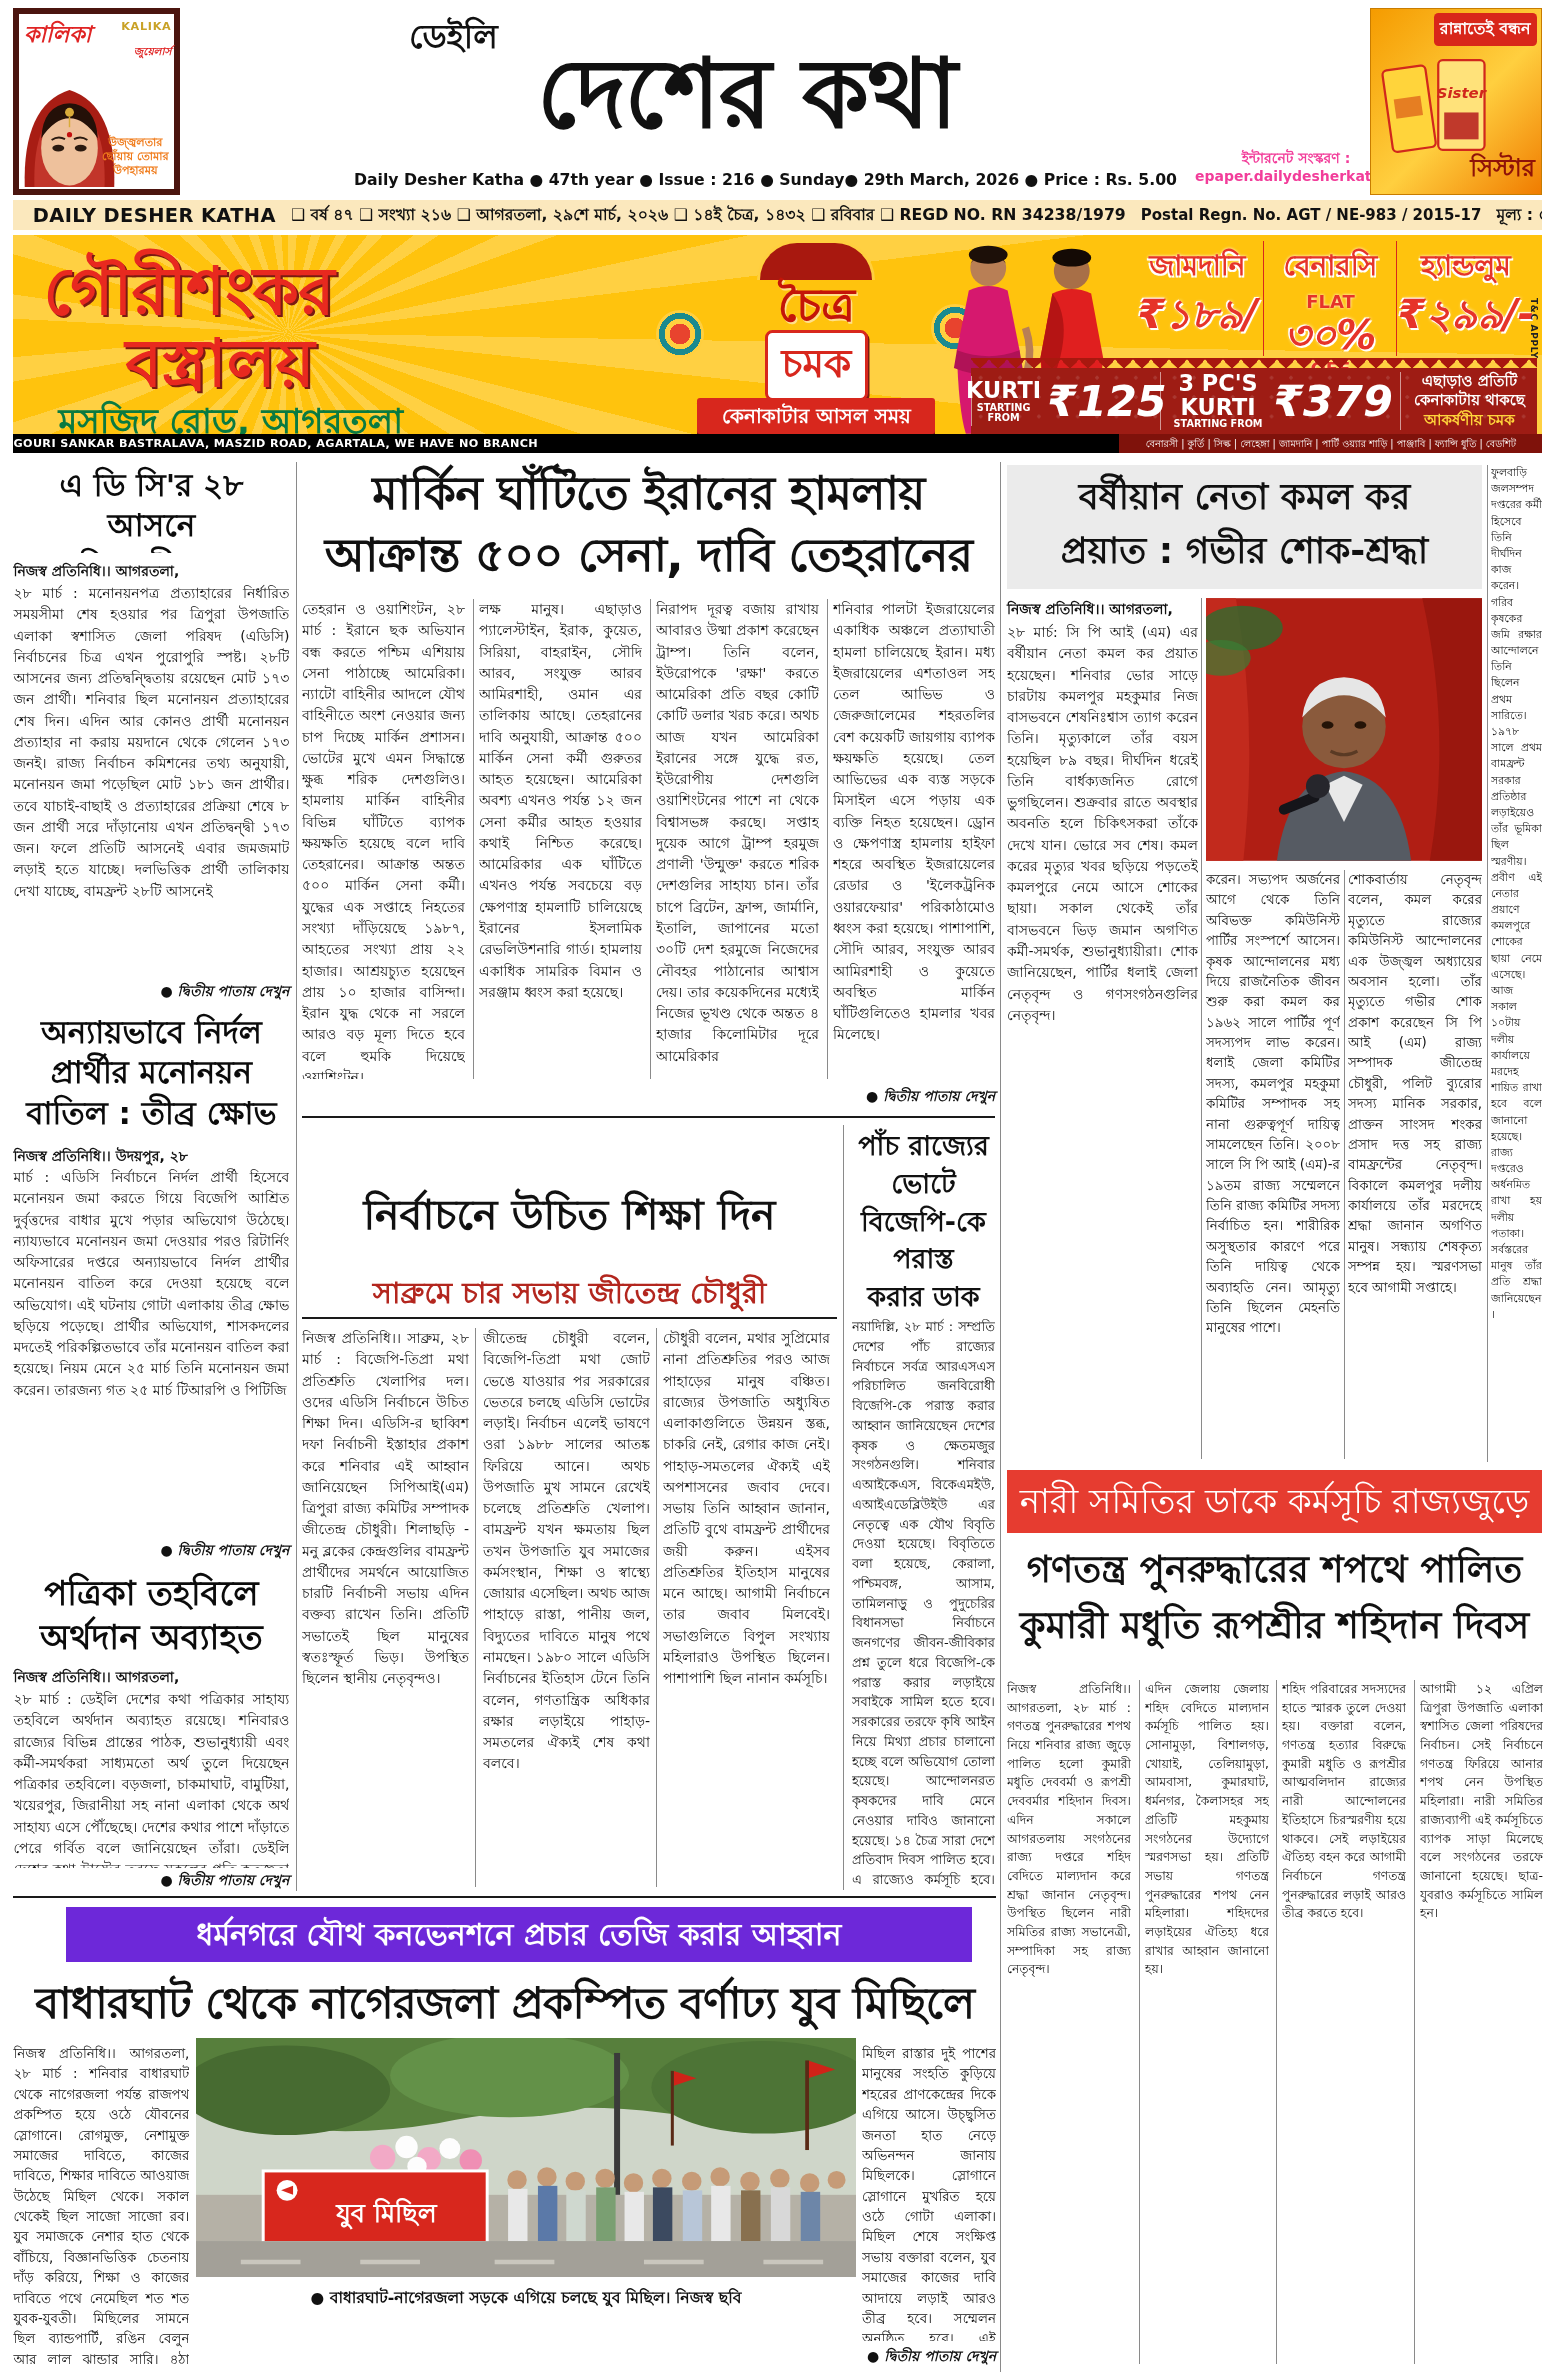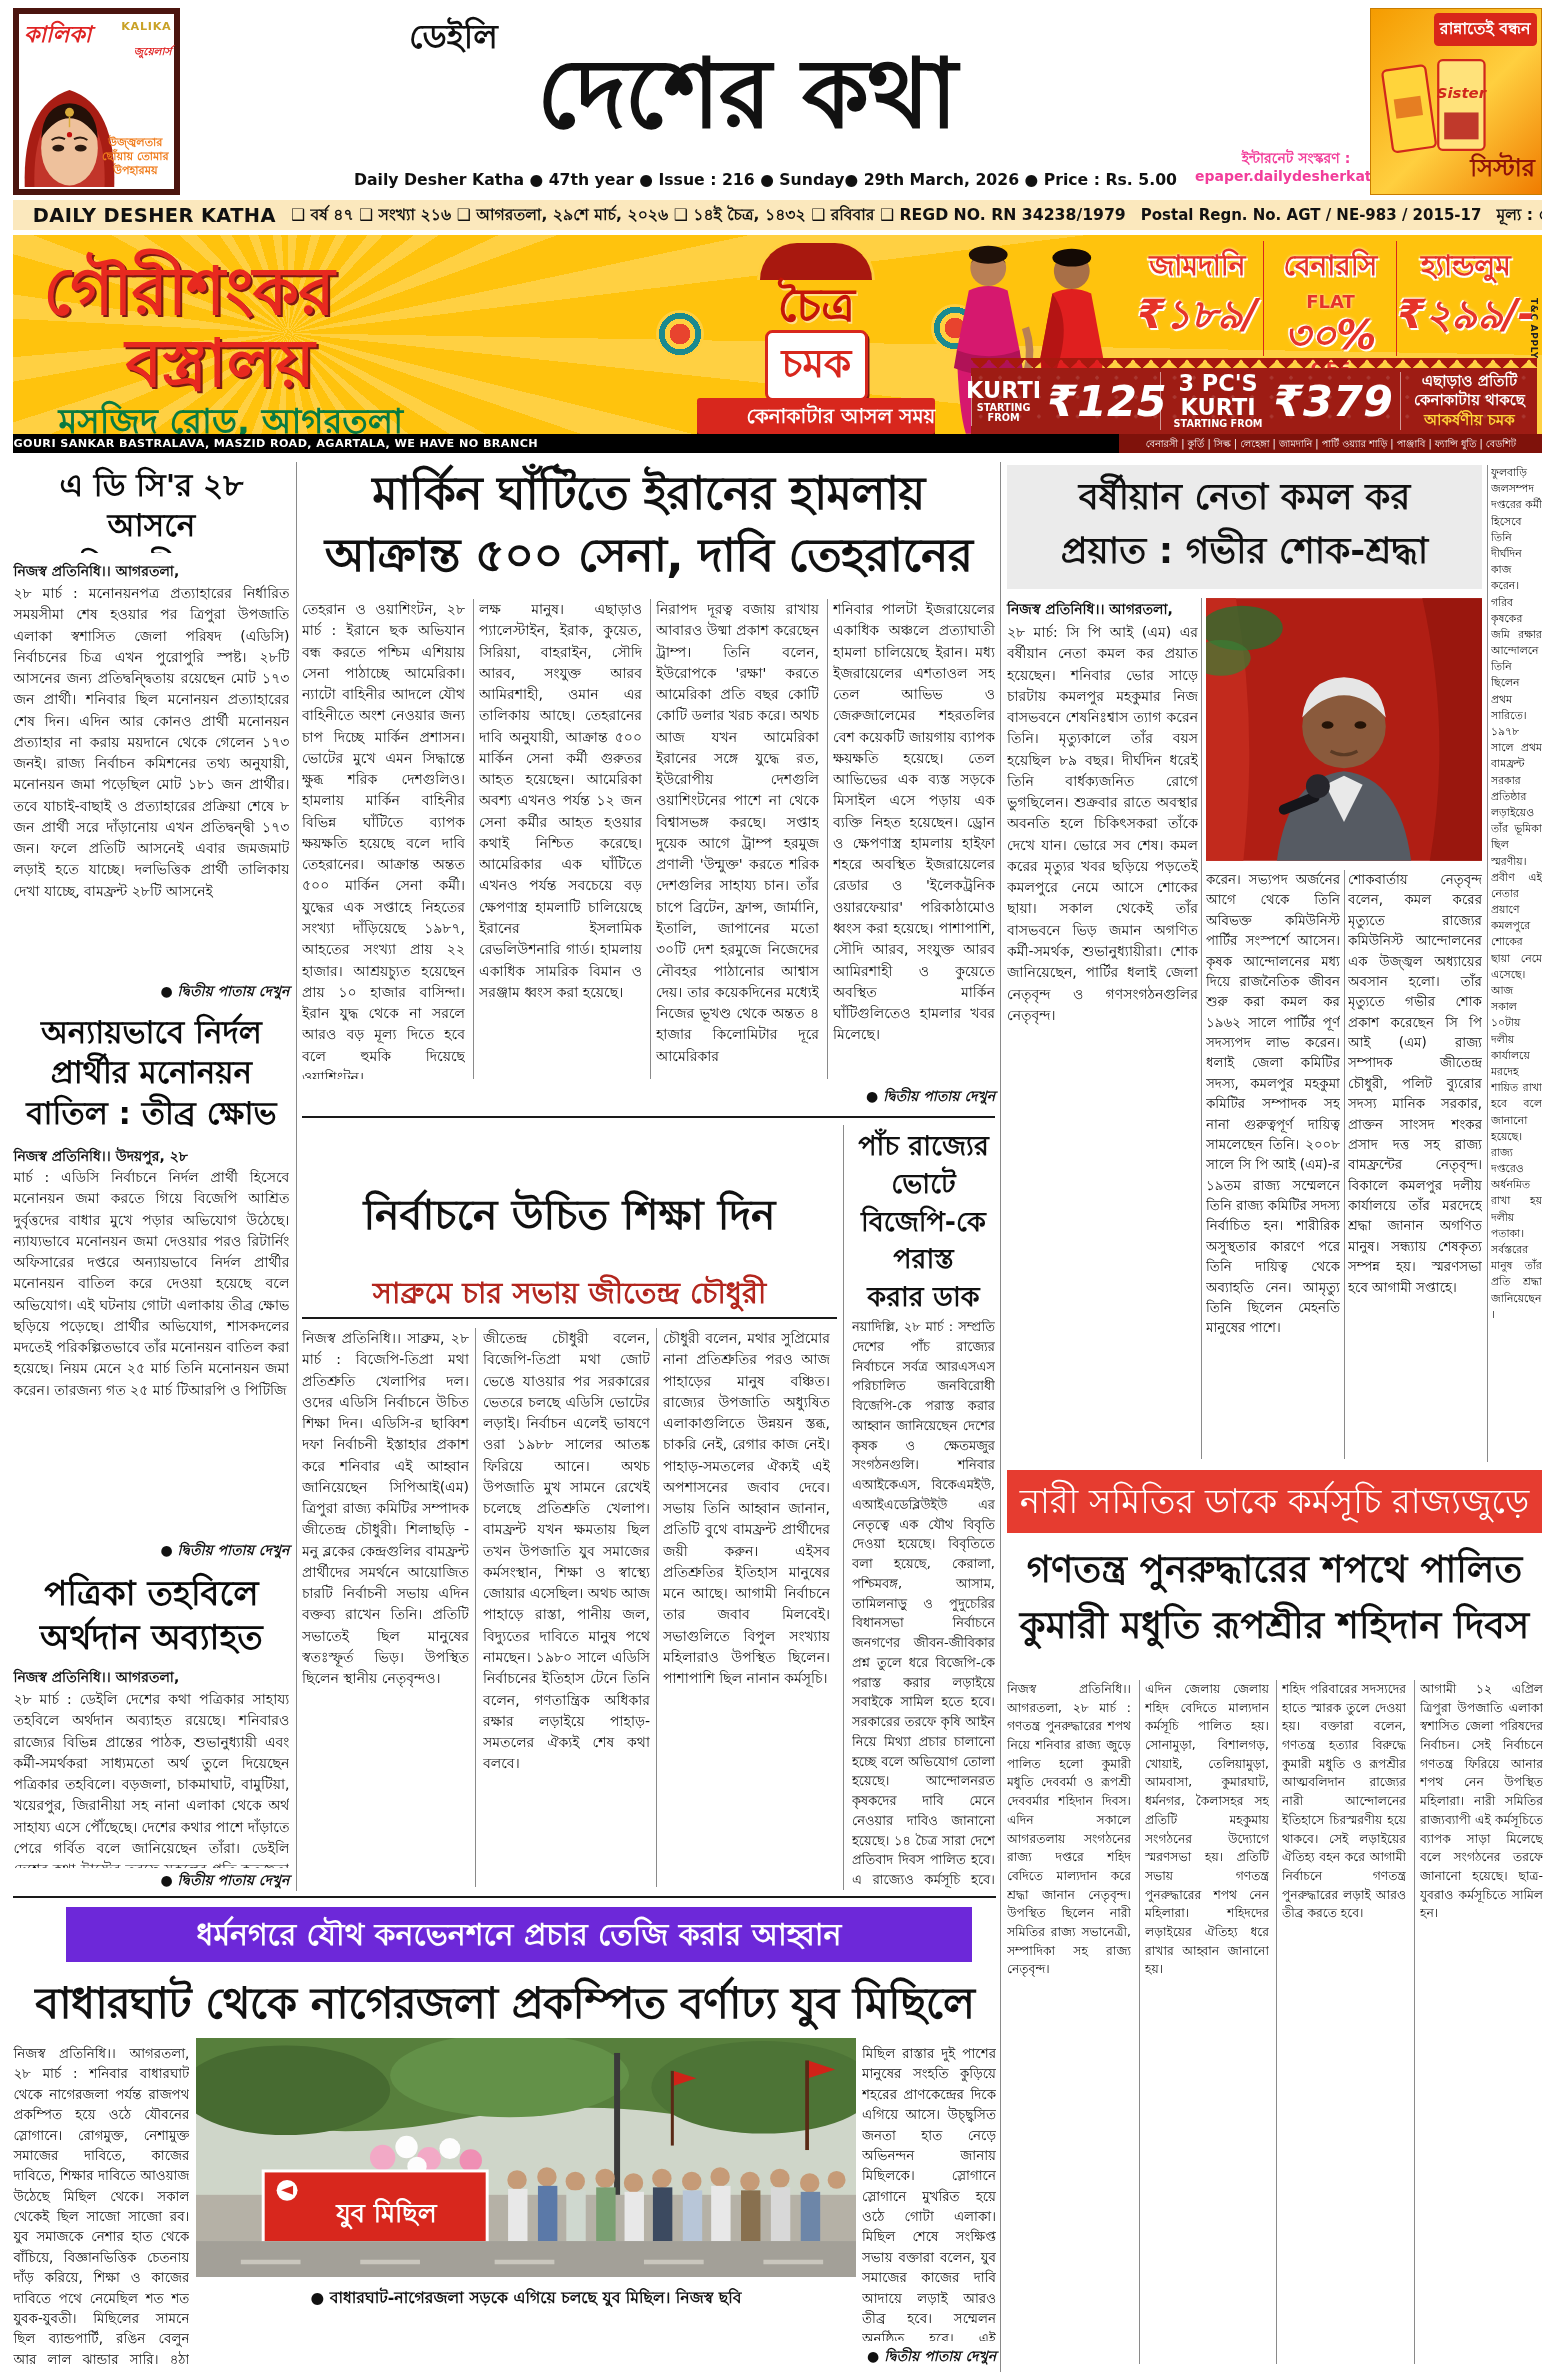--- a/index.html
+++ b/index.html
@@ -36,21 +36,21 @@
   #banner{left:13.4px;top:235px;width:1529px;height:218px;background:#ffc30d;overflow:hidden;}
   #banner .rays{position:absolute;inset:0;background:repeating-conic-gradient(from 0deg at 18% 45%,rgba(255,255,255,.22) 0 5deg,transparent 5deg 13deg);}
   .shop1{left:30px;top:6px;width:613px;font-size:66px;font-weight:900;color:#e8291f;text-shadow:2.2px 2.2px 0 #7a1a12;letter-spacing:-0.7px;}
   .shop2{left:112px;top:78px;width:523px;font-size:66px;font-weight:900;color:#e8291f;text-shadow:2.2px 2.2px 0 #7a1a12;}
   .shop-addr{left:45px;top:160px;width:583px;font-size:34px;font-weight:900;color:#0a7a41;}
   .badge{left:687px;top:4.5px;width:232px;text-align:center;}
   .badge .dome{margin:0 auto;width:112px;height:37px;background:#a8180f;border:3px solid #ffcf3f;border-bottom:none;border-radius:112px 112px 0 0;}
   .badge .f1{font-size:46px;font-weight:900;color:#c41508;text-shadow:1.5px 1.5px 0 #ffe08a;line-height:1.1;}
   .badge .f2{display:inline-block;background:#fff;border:3px solid #d8271d;border-radius:7.5px;padding:0 13.4px;font-size:39px;font-weight:900;color:#d8271d;box-shadow:1.5px 2.2px 0 #7a1a12;}
   .rosette{position:absolute;width:48px;height:48px;border-radius:50%;background:radial-gradient(circle,#e8432e 0 30%,#ffcf3f 30% 45%,#1b8a8f 45% 62%,#ffcf3f 62% 72%,transparent 72%);}
-  .ribbon{left:684px;top:163px;width:238px;height:36px;background:#d8271d;color:#fff;font-size:20px;font-weight:bold;text-align:right;line-height:36px;border-radius:3px;box-shadow:0 2.2px 0 #7a1a12;}
+  .ribbon{left:684px;top:163px;width:238px;height:36px;background:#d8271d;color:#fff;font-size:20px;font-weight:bold;text-align:center;line-height:36px;border-radius:3px;box-shadow:0 2.2px 0 #7a1a12;}
   #models{left:923px;top:3px;width:188px;height:196px;}
   #offers{left:1118px;top:6px;width:403px;height:115px;display:flex;}
   .offer{flex:1;text-align:center;border-left:1.5px solid #d8271d;padding-top:3px;}
   .offer:first-child{border-left:none;}
   .oname{font-size:28px;font-weight:900;color:#e63329;text-shadow:0 0 3px #fff,1.5px 1.5px 0 #fff,-1.5px 1.5px 0 #fff;}
   .oprice{font-size:40px;font-weight:900;color:#e63329;font-style:italic;text-shadow:0 0 3.7px #fff,1.5px 1.5px 0 #fff,-1.5px -1.5px 0 #fff;line-height:1.15;}
   .osmall{font-size:18px;font-weight:900;color:#e63329;text-shadow:0 0 3px #fff;}
   .tri-strip{left:958px;top:123px;width:566px;height:10.5px;background:conic-gradient(from -45deg at 50% 100%,#a8180f 90deg,transparent 0) 0 0/18px 10.5px repeat-x;}
   #dark-band{left:958px;top:133px;width:566px;height:66px;background:#9e1c14;display:flex;align-items:center;color:#fff;}
   #dark-band .dots{position:absolute;inset:0;background-image:radial-gradient(circle,rgba(255,255,255,.12) 1.5px,transparent 1.9px);background-size:19.4px 19.4px;}

